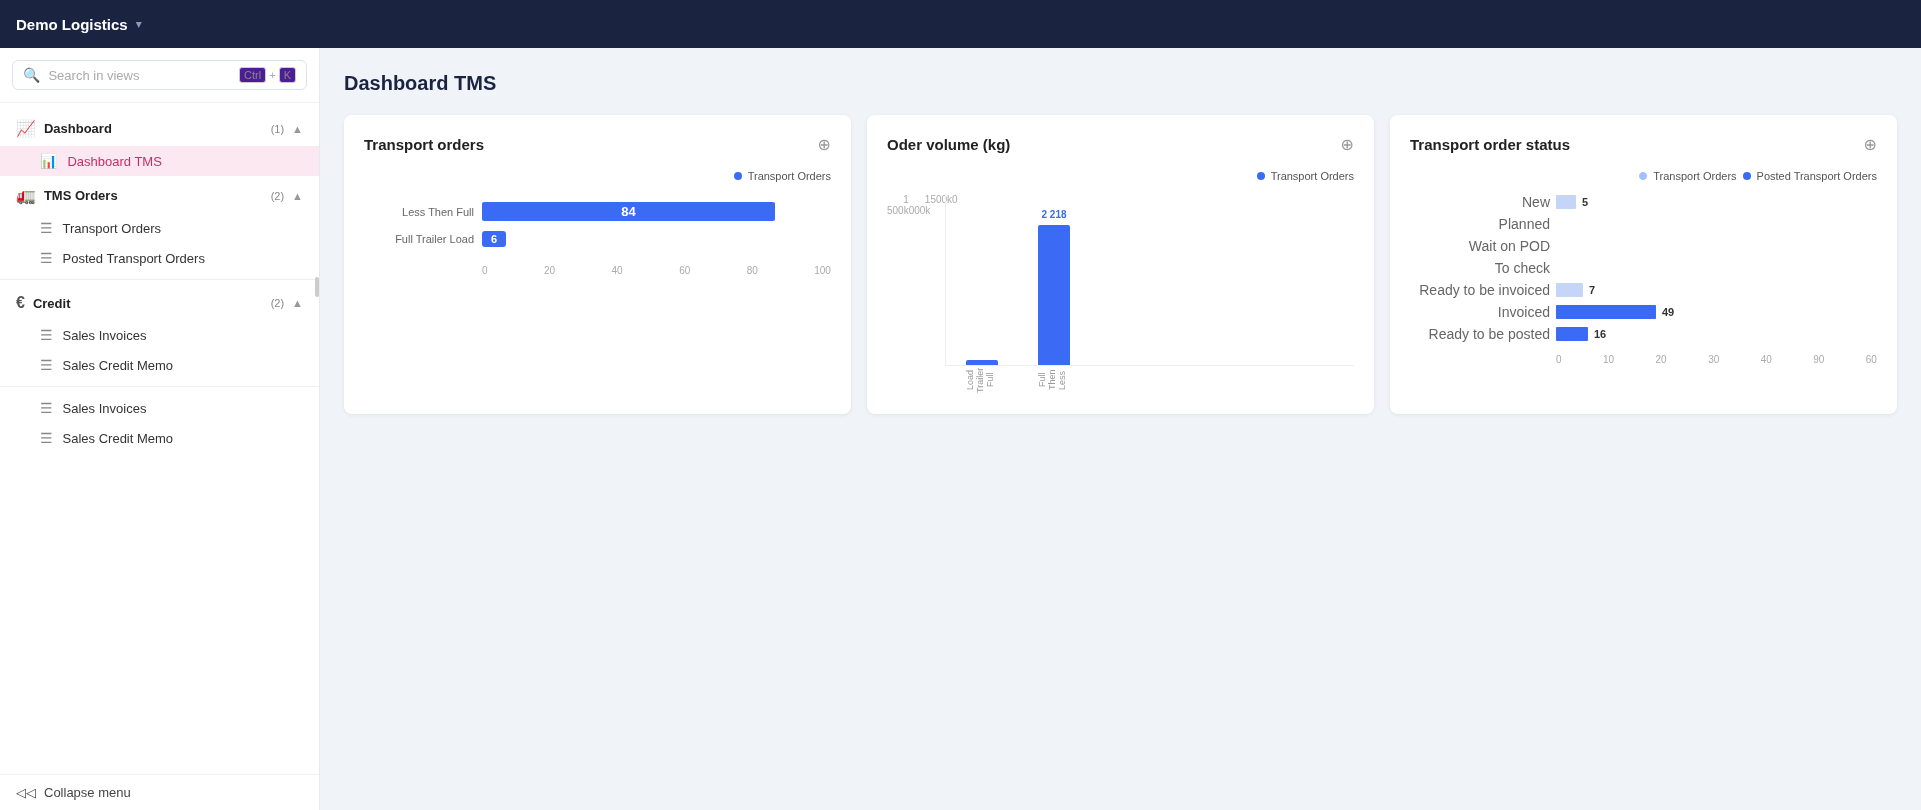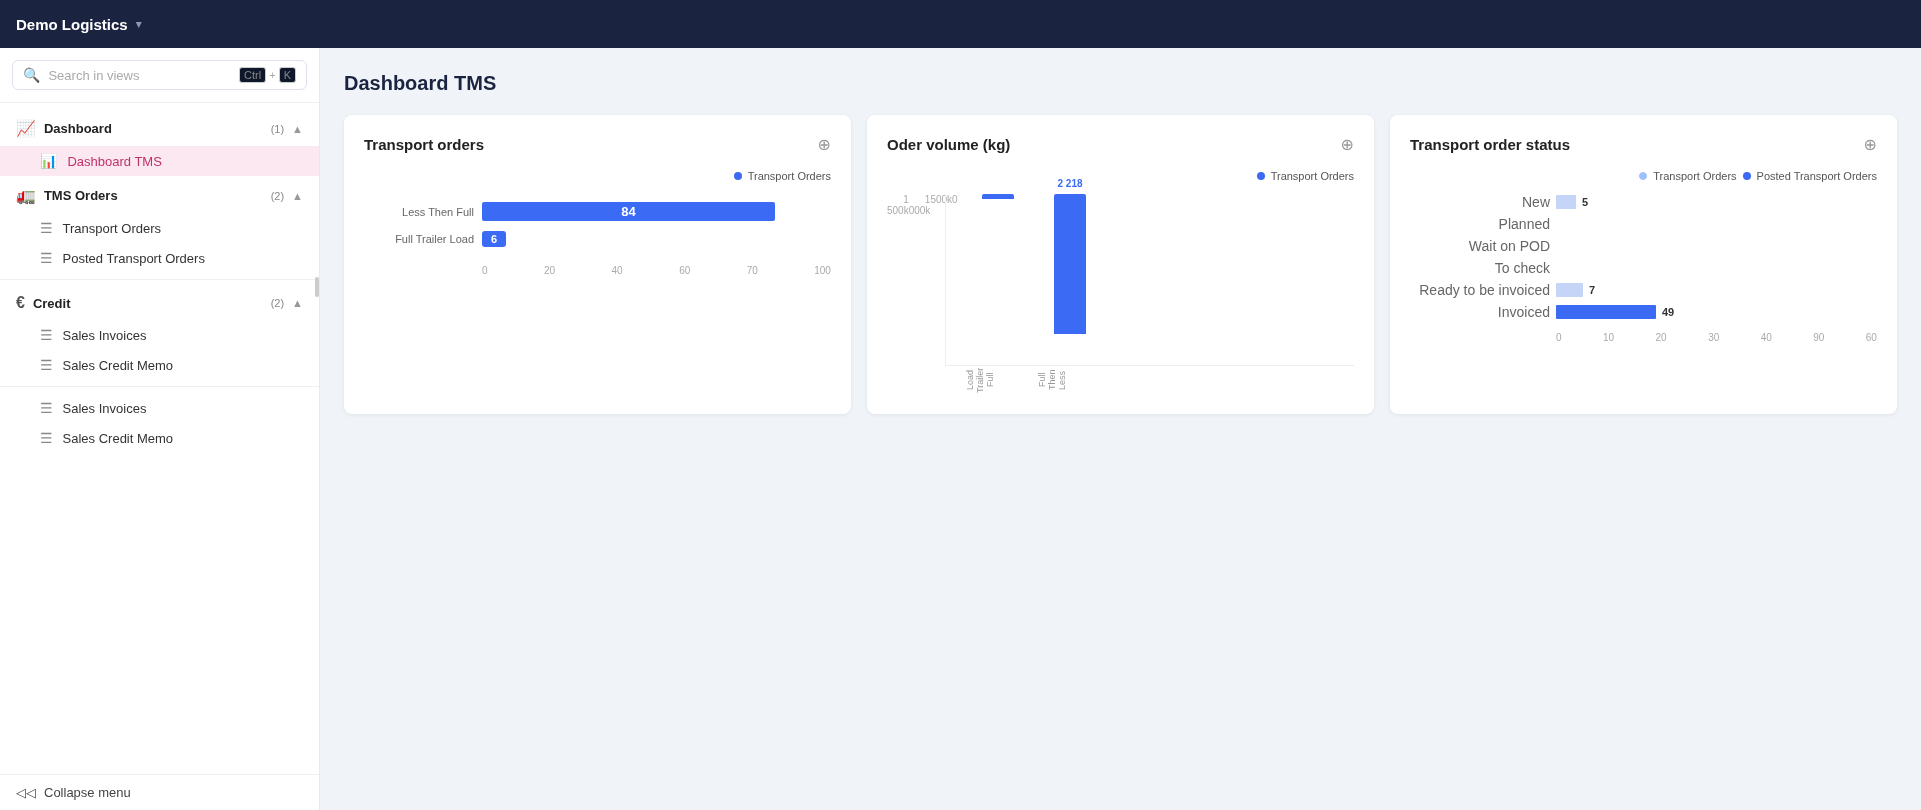--- a/index.html
+++ b/index.html
@@ -54,21 +54,21 @@
       gap: 3px;
       color: #aaa;
       font-size: 11px;
     }
     .kbd {
       border: 1px solid #ccc;
       border-radius: 3px;
       padding: 1px 4px;
       font-size: 11px;
       color: #888;
-      background: #0f172a;
+      background: #4c1d95;
     }
 
     
     .sidebar-nav {
       flex: 1;
       overflow-y: auto;
       padding: 8px 0;
     }
     .sidebar-nav::-webkit-scrollbar { width: 4px; }
     .sidebar-nav::-webkit-scrollbar-thumb { background: #ddd; }
@@ -337,21 +337,21 @@
             <div class="hbar-track" style="display:flex; align-items:center; gap:4px;">
               <span class="hbar-badge">6</span>
             </div>
           </div>
 
           <div style="display:flex; justify-content:space-between; margin-left:118px; padding-top:8px; font-size:10px; color:#aaa;">
             <span>0</span>
             <span>20</span>
             <span>40</span>
             <span>60</span>
-            <span>70</span>
+            <span>80</span>
             <span>100</span>
           </div>
         </div>
       </div>
 
       <div class="card">
         <div class="card-header">
           <span class="card-title">Oder volume (kg)</span>
           <span class="card-zoom-icon">⊕</span>
         </div>
@@ -362,21 +362,21 @@
 
         <div style="position:relative; height:200px; margin-top:8px;">
 
           <div style="position:absolute; left:0; top:0; bottom:28px; display:flex; justify-content:space-between; font-size:10px; color:#aaa; width:52px; text-align:right;">
             <span>1 500k</span>
             <span>1 000k</span>
             <span>500k</span>
             <span>0</span>
           </div>
 
-          <div style="position:absolute; left:58px; right:0; top:0; bottom:28px; border-left:1px solid #eee; border-bottom:1px solid #eee; display:flex; align-items:flex-start; padding:0 36px; gap:40px;">
+          <div style="position:absolute; left:58px; right:0; top:0; bottom:28px; border-left:1px solid #eee; border-bottom:1px solid #eee; display:flex; align-items:flex-end; padding:0 20px; gap:40px;">
 
             <div style="display:flex; flex-direction:column; align-items:center;">
               <div style="width:32px; height:5px; background:#3b6af5; border-radius:2px 2px 0 0;"></div>
             </div>
 
             <div style="display:flex; flex-direction:column; align-items:center; position:relative;">
               <span style="position:absolute; top:-16px; font-size:10px; font-weight:600; color:#3b6af5; white-space:nowrap;">2 218</span>
               <div style="width:32px; height:140px; background:#3b6af5; border-radius:2px 2px 0 0;"></div>
             </div>
           </div>
@@ -441,20 +441,27 @@
           </div>
 
           <div class="status-row">
             <div class="status-label">Invoiced</div>
             <div class="status-bars">
               <div class="status-bar dark" style="width:100px;"></div>
               <span class="status-value">49</span>
             </div>
           </div>
 
+          <div class="status-row">
+            <div class="status-label">Ready to be posted</div>
+            <div class="status-bars">
+              <div class="status-bar dark" style="width:32px;"></div>
+              <span class="status-value">16</span>
+            </div>
+          </div>
 
           <div style="display:flex; justify-content:space-between; margin-left:146px; padding-top:6px; font-size:10px; color:#aaa;">
             <span>0</span>
             <span>10</span>
             <span>20</span>
             <span>30</span>
             <span>40</span>
             <span>90</span>
             <span>60</span>
           </div>

